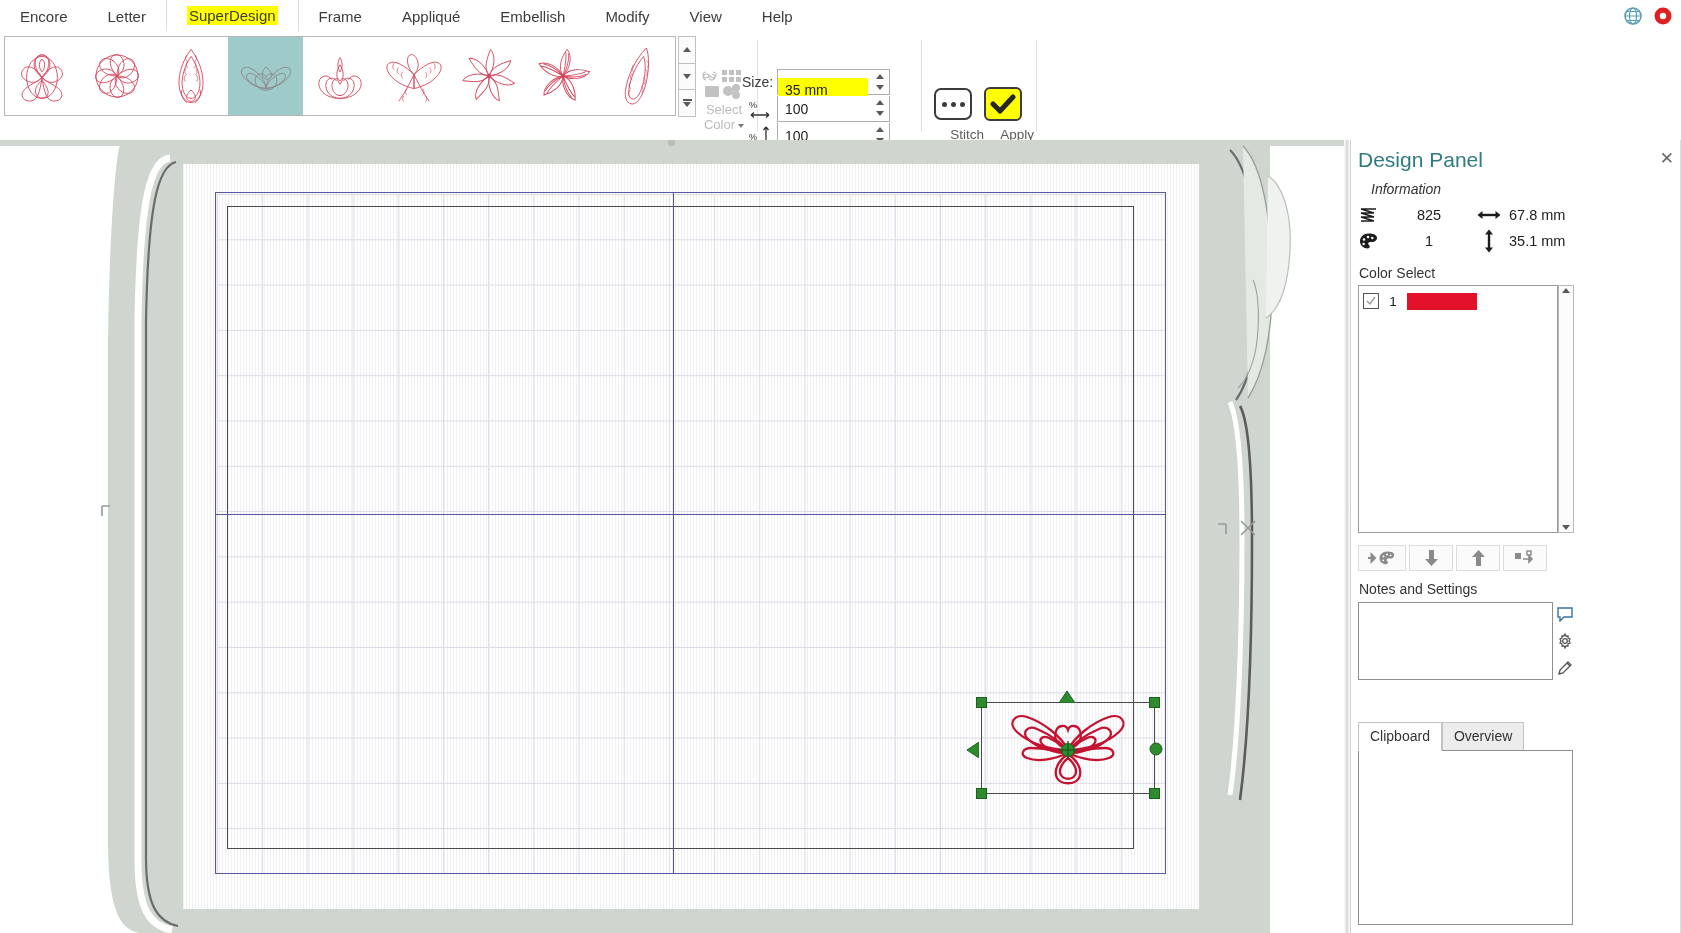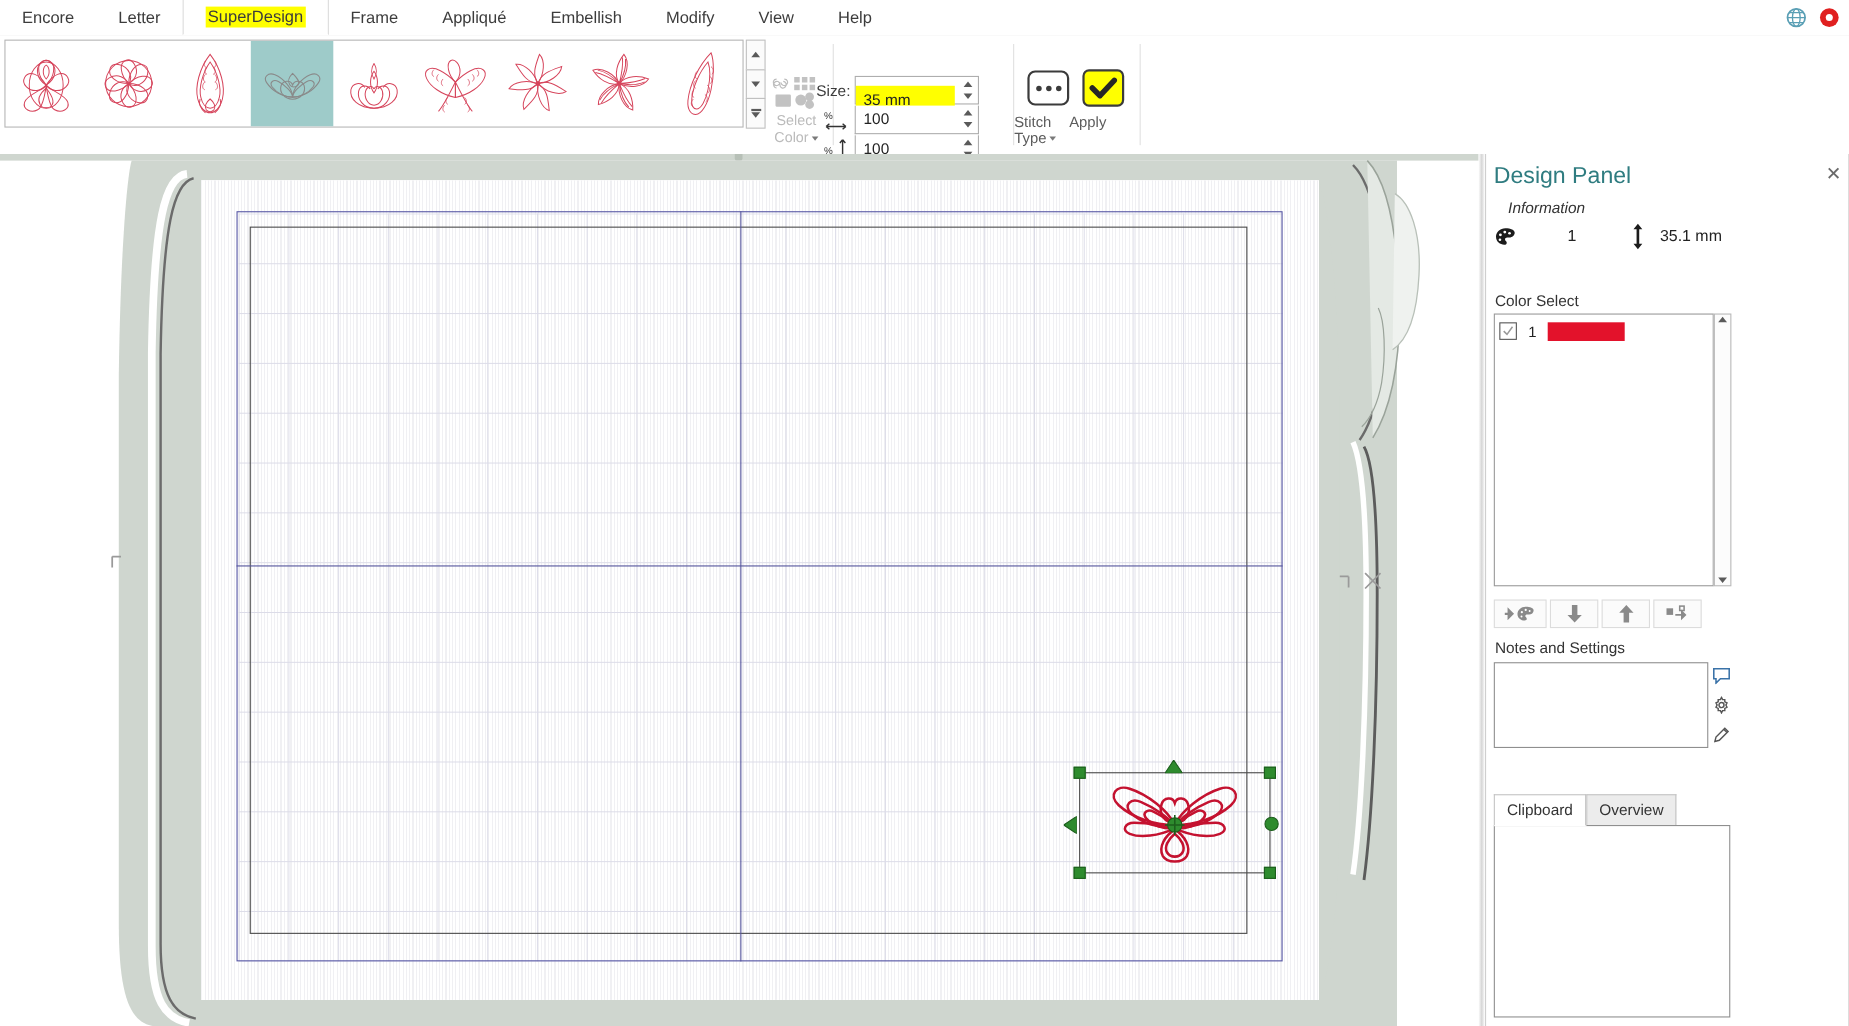--- a/index.html
+++ b/index.html
@@ -75,38 +75,38 @@
   .size-row{display:flex;align-items:center;height:27px;}
   .size-lbl{
     font-size:14px;color:#3c3c3c;width:35px;text-align:right;
     padding-right:5px;box-sizing:border-box;
   }
   .size-iconcell{width:35px;display:flex;justify-content:center;align-items:center;}
   .spin{
     width:113px;height:26px;border:1px solid #aeaeae;background:#fff;
     display:flex;align-items:center;box-sizing:border-box;position:relative;
   }
-  .spin.mid{border-top:none;}
+  .spin.mid{border-top:none;align-items:flex-end;}
   .spin input{
     border:0;outline:0;width:90px;height:24px;padding-left:7px;
     font-family:"Liberation Sans",sans-serif;font-size:14px;color:#222;
     background:transparent;box-sizing:border-box;
   }
   .spin input.hl{background:#ffff00;margin-top:16px;}
   .spin .arrows{
     position:absolute;right:3px;top:1px;height:23px;width:13px;
     display:flex;flex-direction:column;justify-content:space-around;align-items:center;
   }
   .group-lbl{
     position:absolute;text-align:center;font-size:13.5px;color:#8a8a8a;
   }
 
   
   .rib-big{
-    position:absolute;top:28px;width:62px;text-align:left;cursor:pointer;
+    position:absolute;top:52px;width:62px;text-align:right;cursor:pointer;
   }
   .rib-big .big-ico{
     width:44px;height:40px;margin:0 auto 3px auto;display:flex;
     align-items:center;justify-content:center;
   }
   .rib-big .big-lbl{font-size:13.5px;line-height:15px;color:#5c5c5c;}
   .sq-icon{
     width:38px;height:32px;border:2.5px solid #3b3b3b;border-radius:7px;
     display:flex;align-items:center;justify-content:center;gap:4px;box-sizing:border-box;
   }
@@ -682,20 +682,35 @@
 
     <div class="panel-title">Design Panel</div>
     <div class="panel-close">✕</div>
 
     <div class="sec-lbl" style="left:20px;top:41px;font-style:italic;">Information</div>
 
     <div class="info-grid">
       <div class="info-row">
         <div class="info-ico">
           <svg width="19" height="19" viewBox="0 0 19 19">
+            <path d="M2 3h15M2 3l13 4M15 7H2M2 7l13 4M15 11H2M2 11l13 4M15 15H2" stroke="#1c1c1c" stroke-width="1.7" fill="none"></path>
+          </svg>
+        </div>
+        <div class="info-val">825</div>
+        <div class="info-ico2">
+          <svg width="24" height="14" viewBox="0 0 24 14">
+            <path d="M3 7h18" stroke="#1c1c1c" stroke-width="2.4"></path>
+            <path d="M0.5 7l5-4v8zM23.5 7l-5-4v8z" fill="#1c1c1c"></path>
+          </svg>
+        </div>
+        <div class="info-val2">67.8 mm</div>
+      </div>
+      <div class="info-row">
+        <div class="info-ico">
+          <svg width="19" height="19" viewBox="0 0 19 19">
             <path d="M9.5 1.5C4.8 1.5 1 5 1 9.3c0 4.4 3.8 7.2 7.5 7.2 1.6 0 2.3-1 2.3-1.9 0-1.4-1.6-1.6-1.6-2.9 0-1 .9-1.7 2-1.7h2c2.6 0 4.8-1.9 4.8-4.3 0-2.7-3.6-4.2-8.5-4.2z" fill="#1c1c1c"></path>
             <circle cx="5" cy="7.5" r="1.3" fill="#fff"></circle>
             <circle cx="9" cy="5" r="1.3" fill="#fff"></circle>
             <circle cx="13.3" cy="6" r="1.2" fill="#fff"></circle>
             <circle cx="4.6" cy="12" r="1.2" fill="#fff"></circle>
           </svg>
         </div>
         <div class="info-val">1</div>
         <div class="info-ico2">
           <svg width="14" height="24" viewBox="0 0 14 24">

